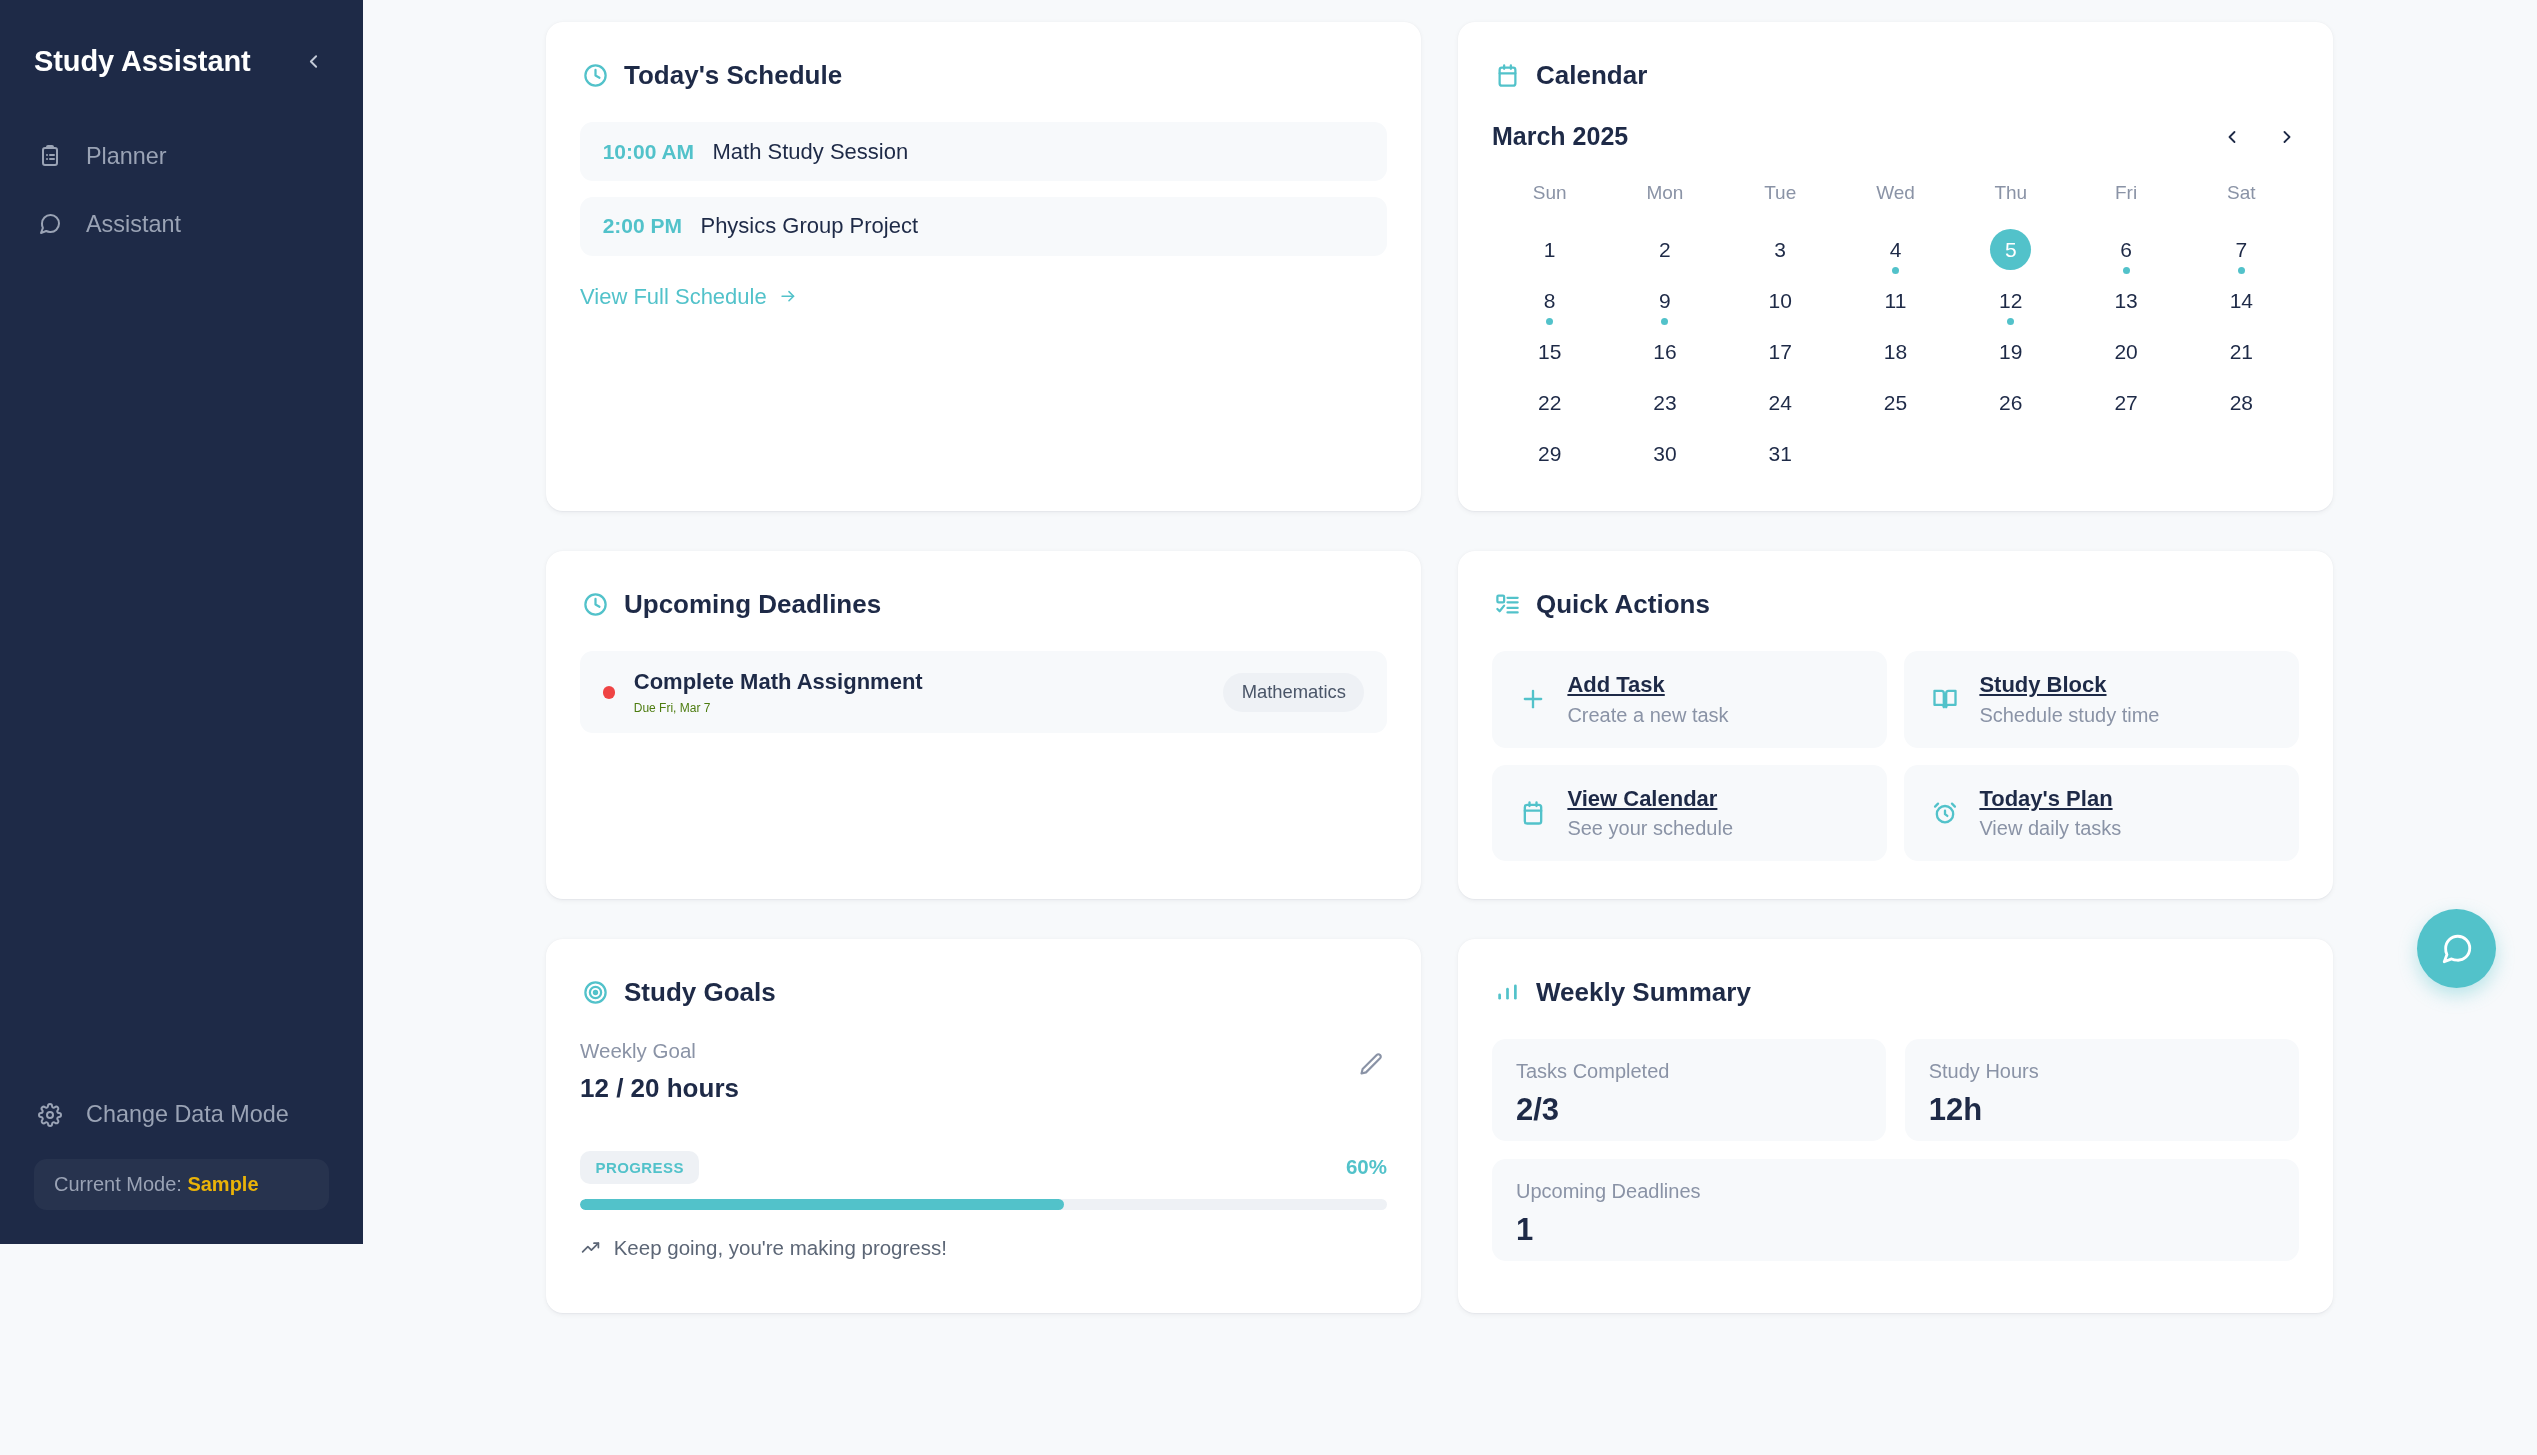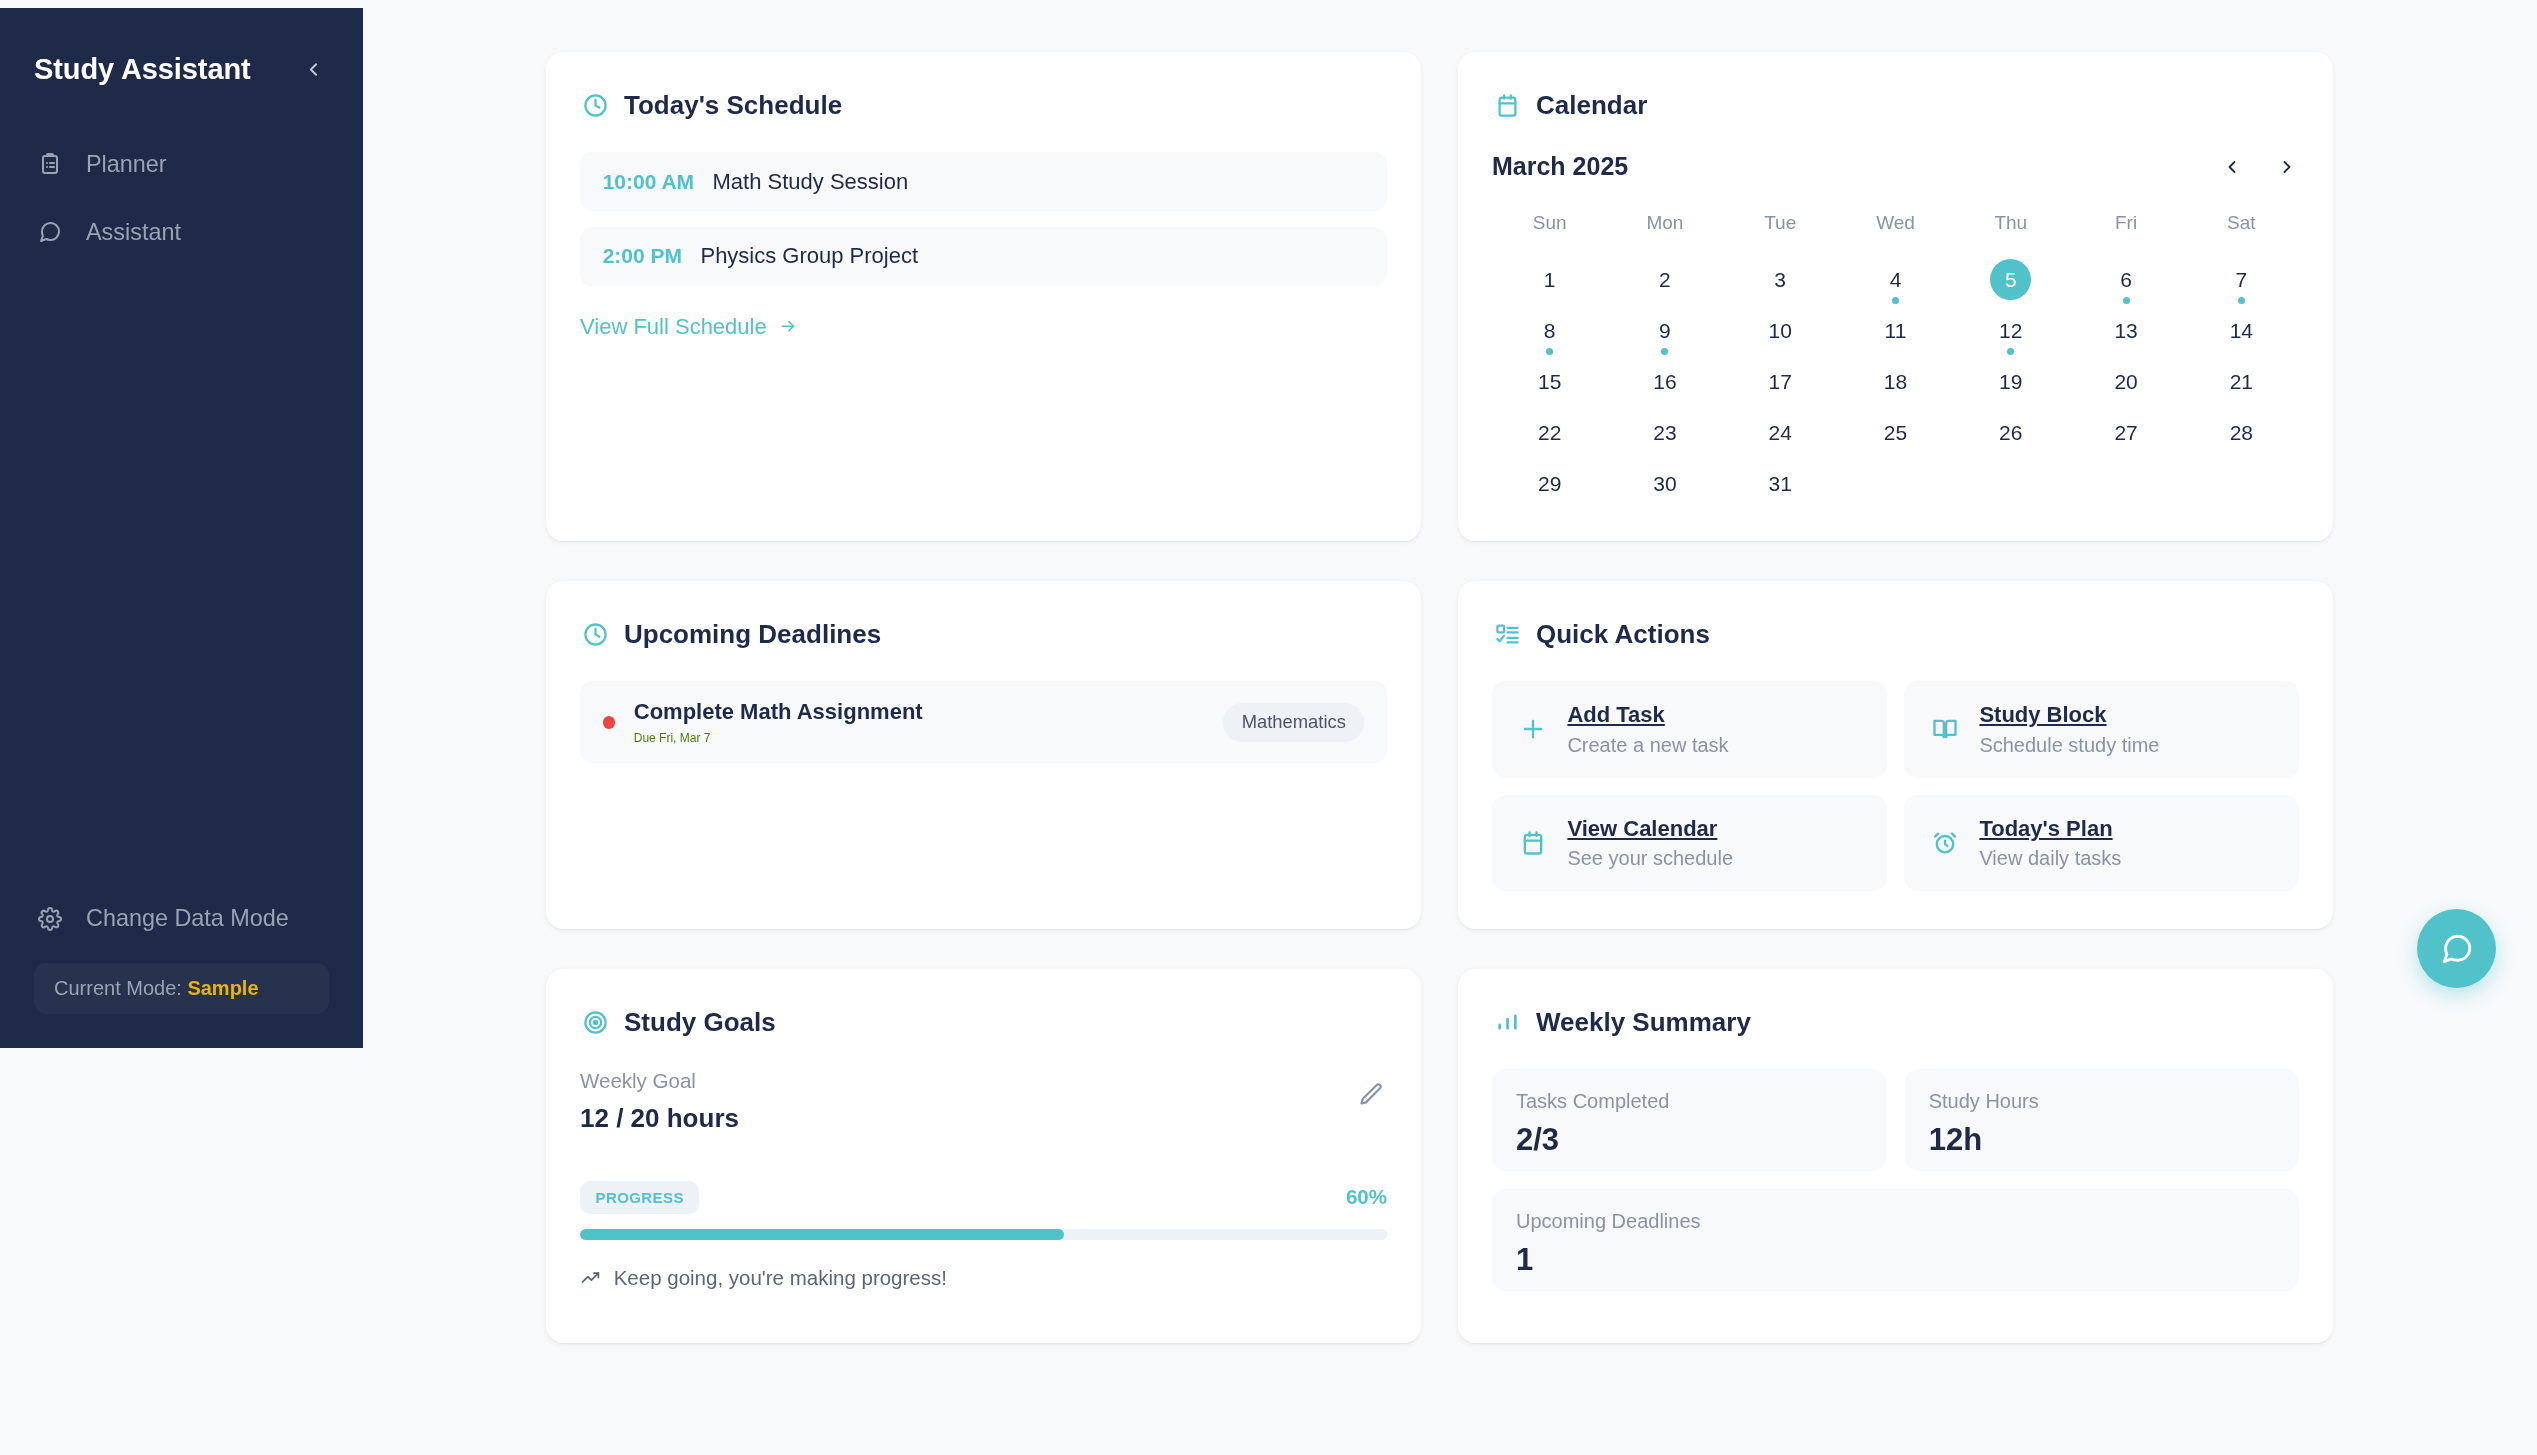--- a/index.html
+++ b/index.html
@@ -6,26 +6,25 @@
   html, body {
     width: 2538px; height: 1456px;
     background: #f7f9fb;
     font-family: "Liberation Sans", sans-serif;
     overflow: hidden;
   }
   .app { display: flex; width: 2538px; height: 1456px; }
 
   
   .sidebar {
-    width: 363px; height: 1040px;
+    width: 363px; height: 1244px;
     background: #1e2a47;
     display: flex; flex-direction: column;
     flex: 0 0 363px;
     position: relative;
-    margin-top: 8px;
   }
   .sidebar-header {
     height: 122px;
     display: flex; align-items: center; justify-content: space-between;
     padding: 0 33px 0 34px;
   }
   .brand { color: #ffffff; font-size: 29px; font-weight: bold; letter-spacing: -0.1px; }
   .collapse-btn {
     width: 33px; height: 33px; display: flex; align-items: center; justify-content: center;
     cursor: pointer;
@@ -48,21 +47,21 @@
     background: rgba(255,255,255,0.045);
     border-radius: 12.7px;
     padding: 14px 20px;
     font-size: 20px; color: #9aa3b5;
   }
   .mode-chip b { color: #eab308; font-weight: bold; }
 
   
   .main {
     flex: 1 1 auto; height: 1032px;
-    padding: 52px 205px 0 183px;
+    padding: 22px 205px 0 183px;
     position: relative;
   }
   .grid {
     display: grid;
     grid-template-columns: 1fr 1fr;
     column-gap: 37px;
     row-gap: 40px;
   }
   .card {
     background: #ffffff;

